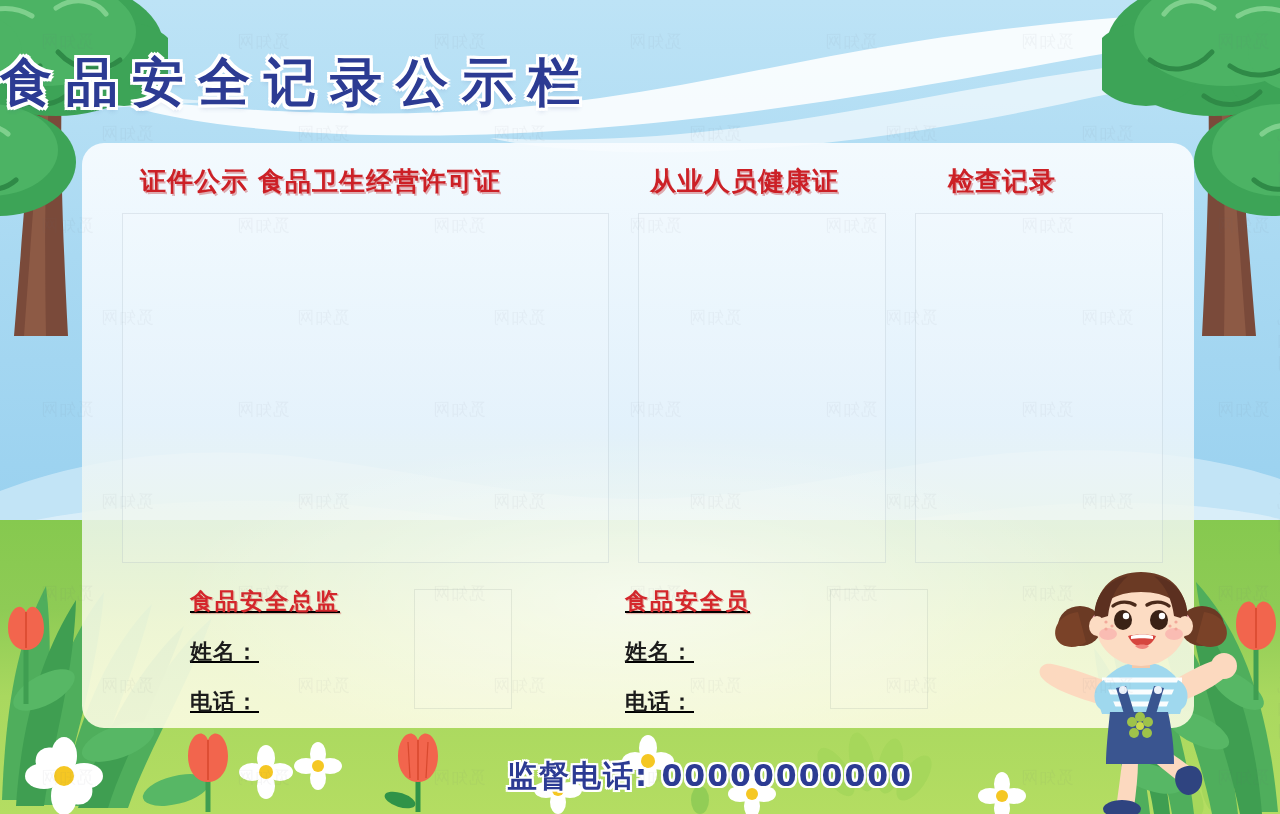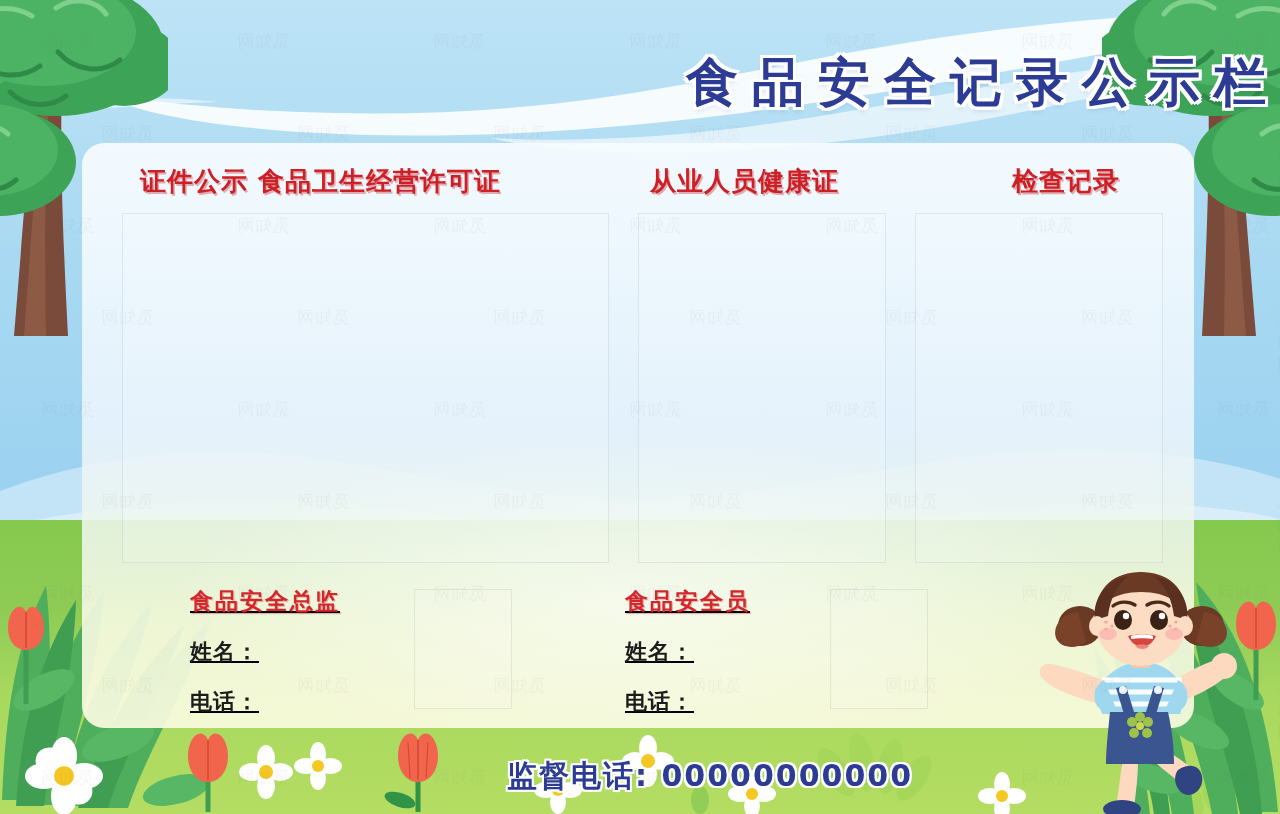--- a/index.html
+++ b/index.html
@@ -33,21 +33,21 @@
   .bgdeco{ position:absolute; left:0; top:0; width:1280px; height:814px; }
 
   
   .tree{ position:absolute; top:-14px; width:230px; height:350px; }
   .tree.left{ left:-62px; }
   .tree.right{ right:-52px; transform:scaleX(-1); }
 
   
   .title{
     position:absolute; left:0; top:48px; width:1280px;
-    text-align:right; z-index:14;
+    text-align:left; z-index:14;
     font-size:52px; font-weight:bold; letter-spacing:14px;
     color:#2c3b93;
     font-family:"DejaVu Sans","Liberation Sans",sans-serif;
     text-shadow:
       -3px -3px 0 #fff,  3px -3px 0 #fff,
       -3px  3px 0 #fff,  3px  3px 0 #fff,
       -3px  0   0 #fff,  3px  0   0 #fff,
        0   -3px 0 #fff,  0    3px 0 #fff,
        0 4px 5px rgba(40,60,140,.18);
     white-space:nowrap;
@@ -77,21 +77,21 @@
   
   .hdr{
     position:absolute; z-index:12;
     font-size:26px; font-weight:bold; color:#cc2026;
     font-family:"DejaVu Sans","Liberation Sans",sans-serif;
     letter-spacing:1px; white-space:nowrap;
     text-shadow:1.5px 1.5px 0 rgba(190,30,35,.35);
   }
   #hdr1{ left:140px; top:164px; }
   #hdr2{ left:650px; top:164px; }
-  #hdr3{ left:1012px; top:164px; }
+  #hdr3{ left:948px; top:164px; }
 
   
   .dbox{
     position:absolute; z-index:11;
     border:1px solid rgba(150,170,180,.22);
     background:rgba(255,255,255,.12);
   }
   #dbox1{ left:122px; top:213px; width:487px; height:350px; }
   #dbox2{ left:638px; top:213px; width:248px; height:350px; }
   #dbox3{ left:915px; top:213px; width:248px; height:350px; }

